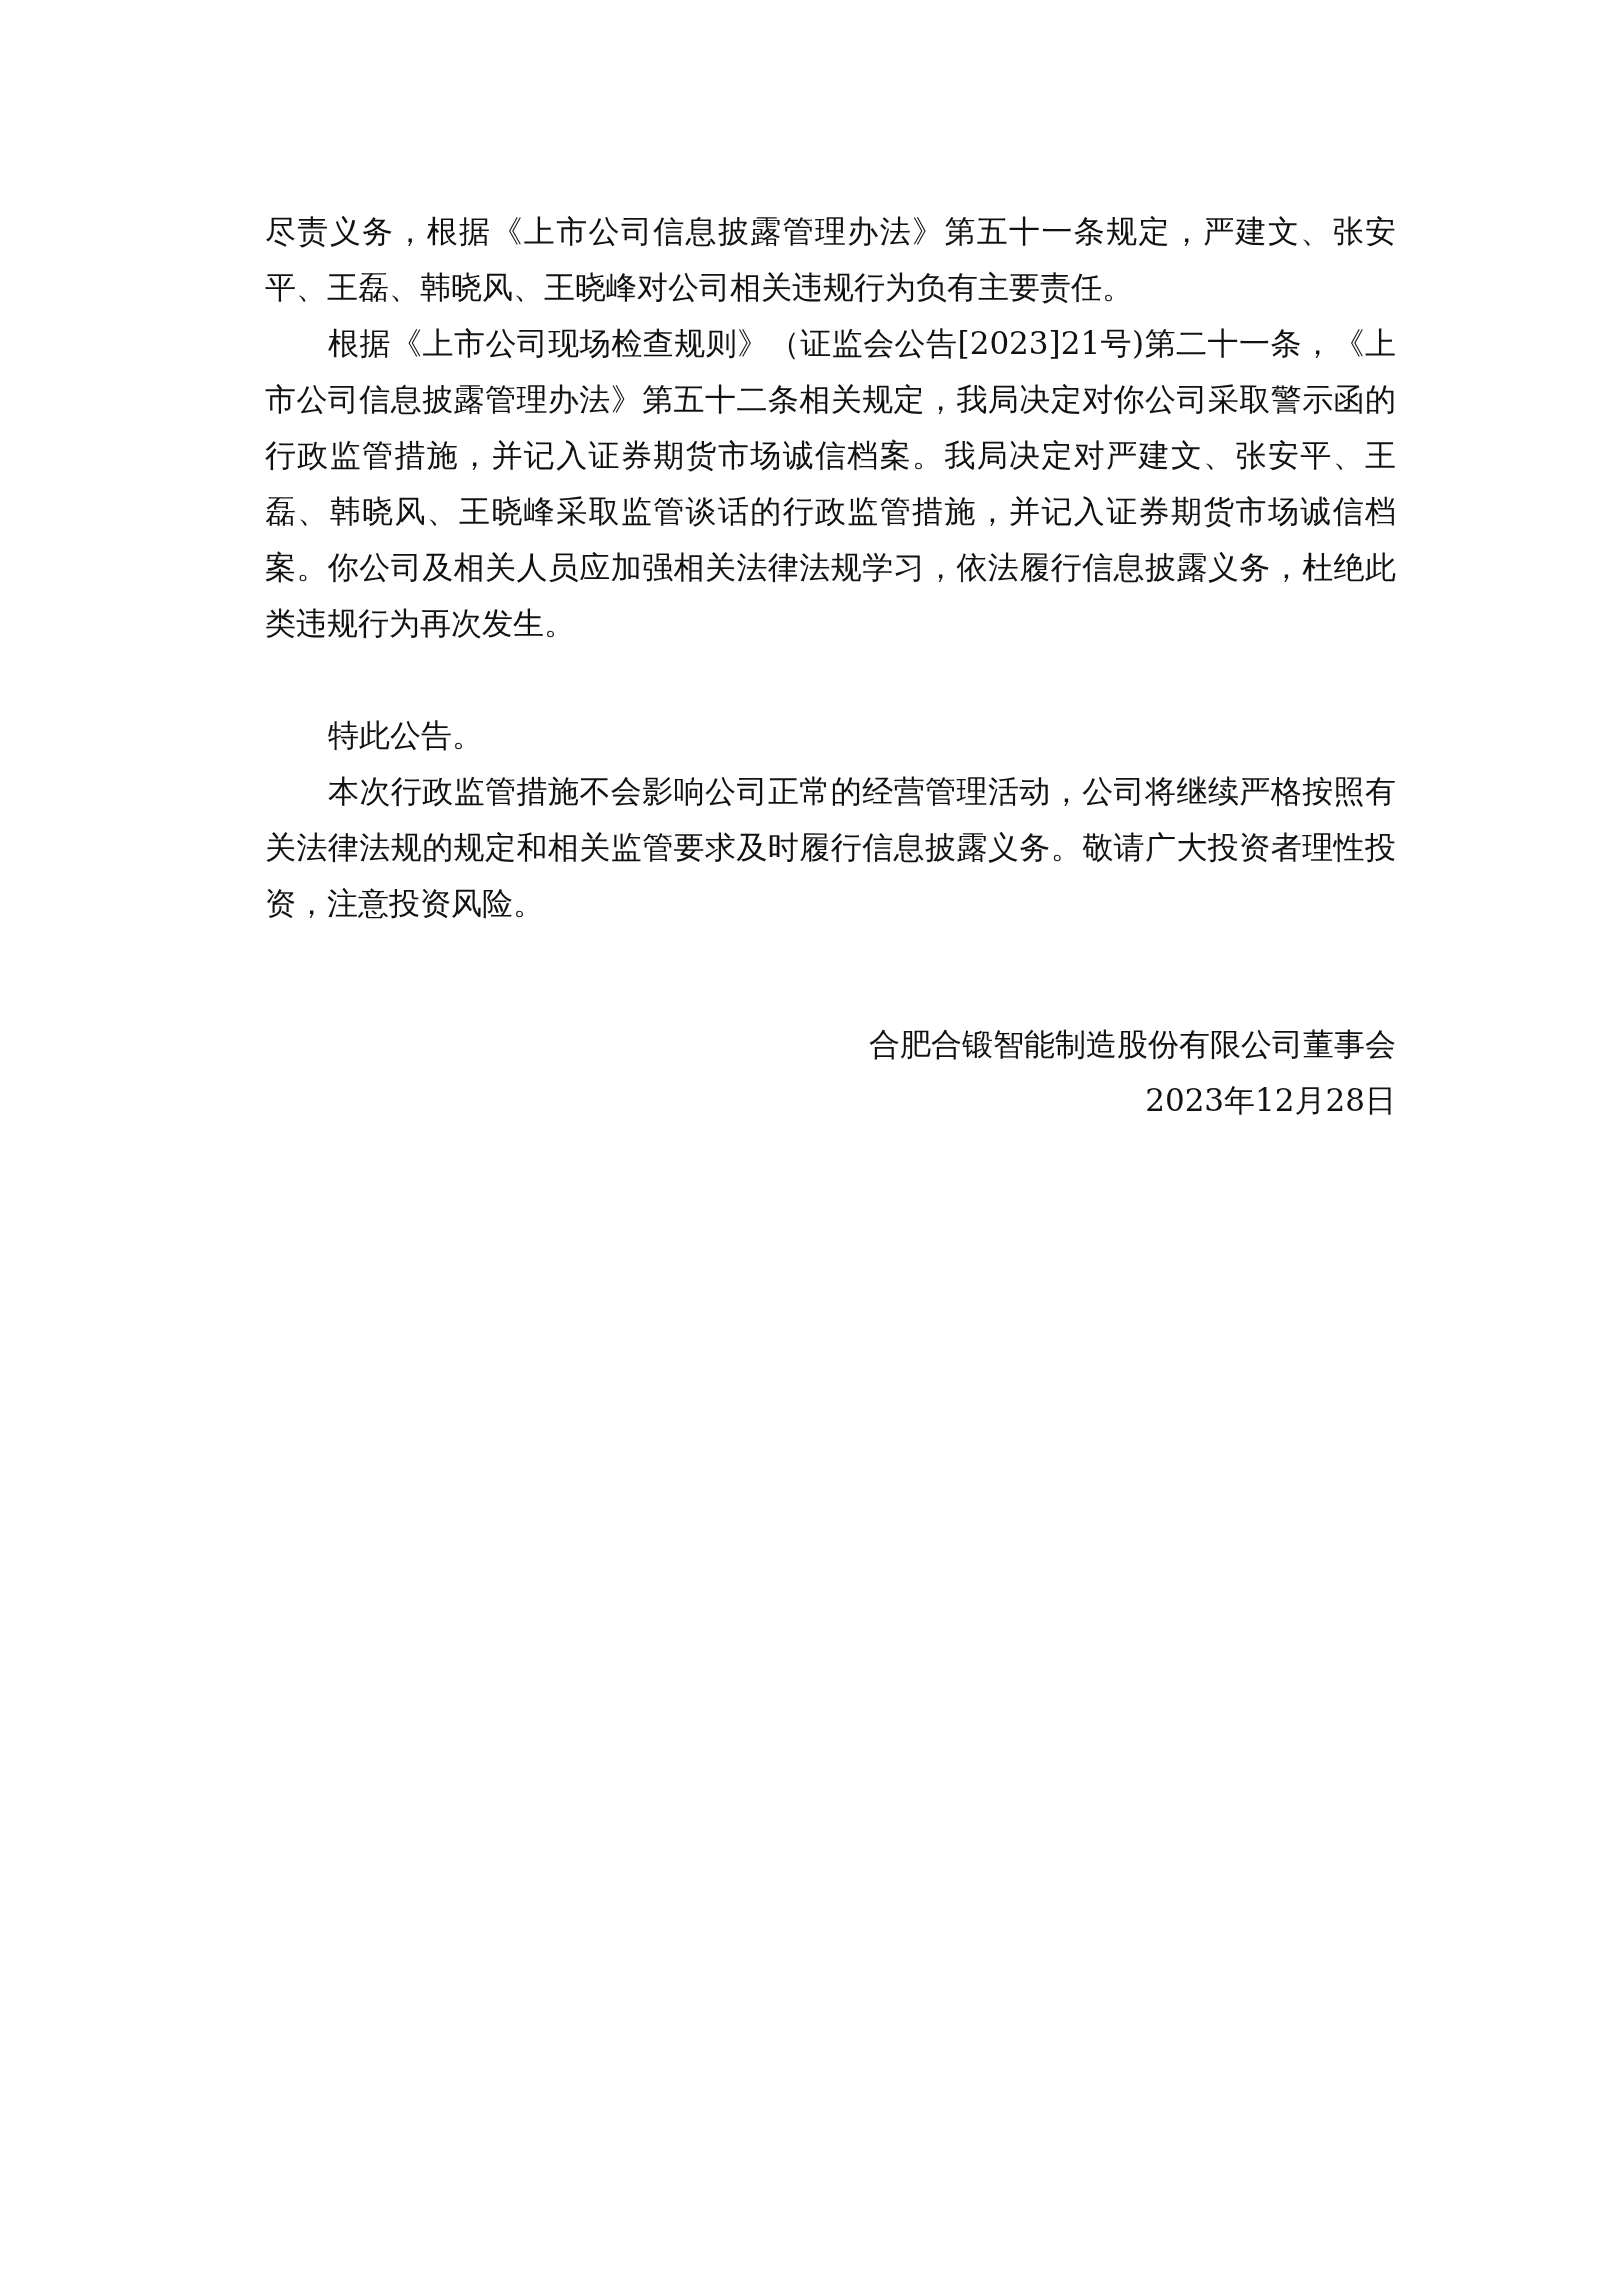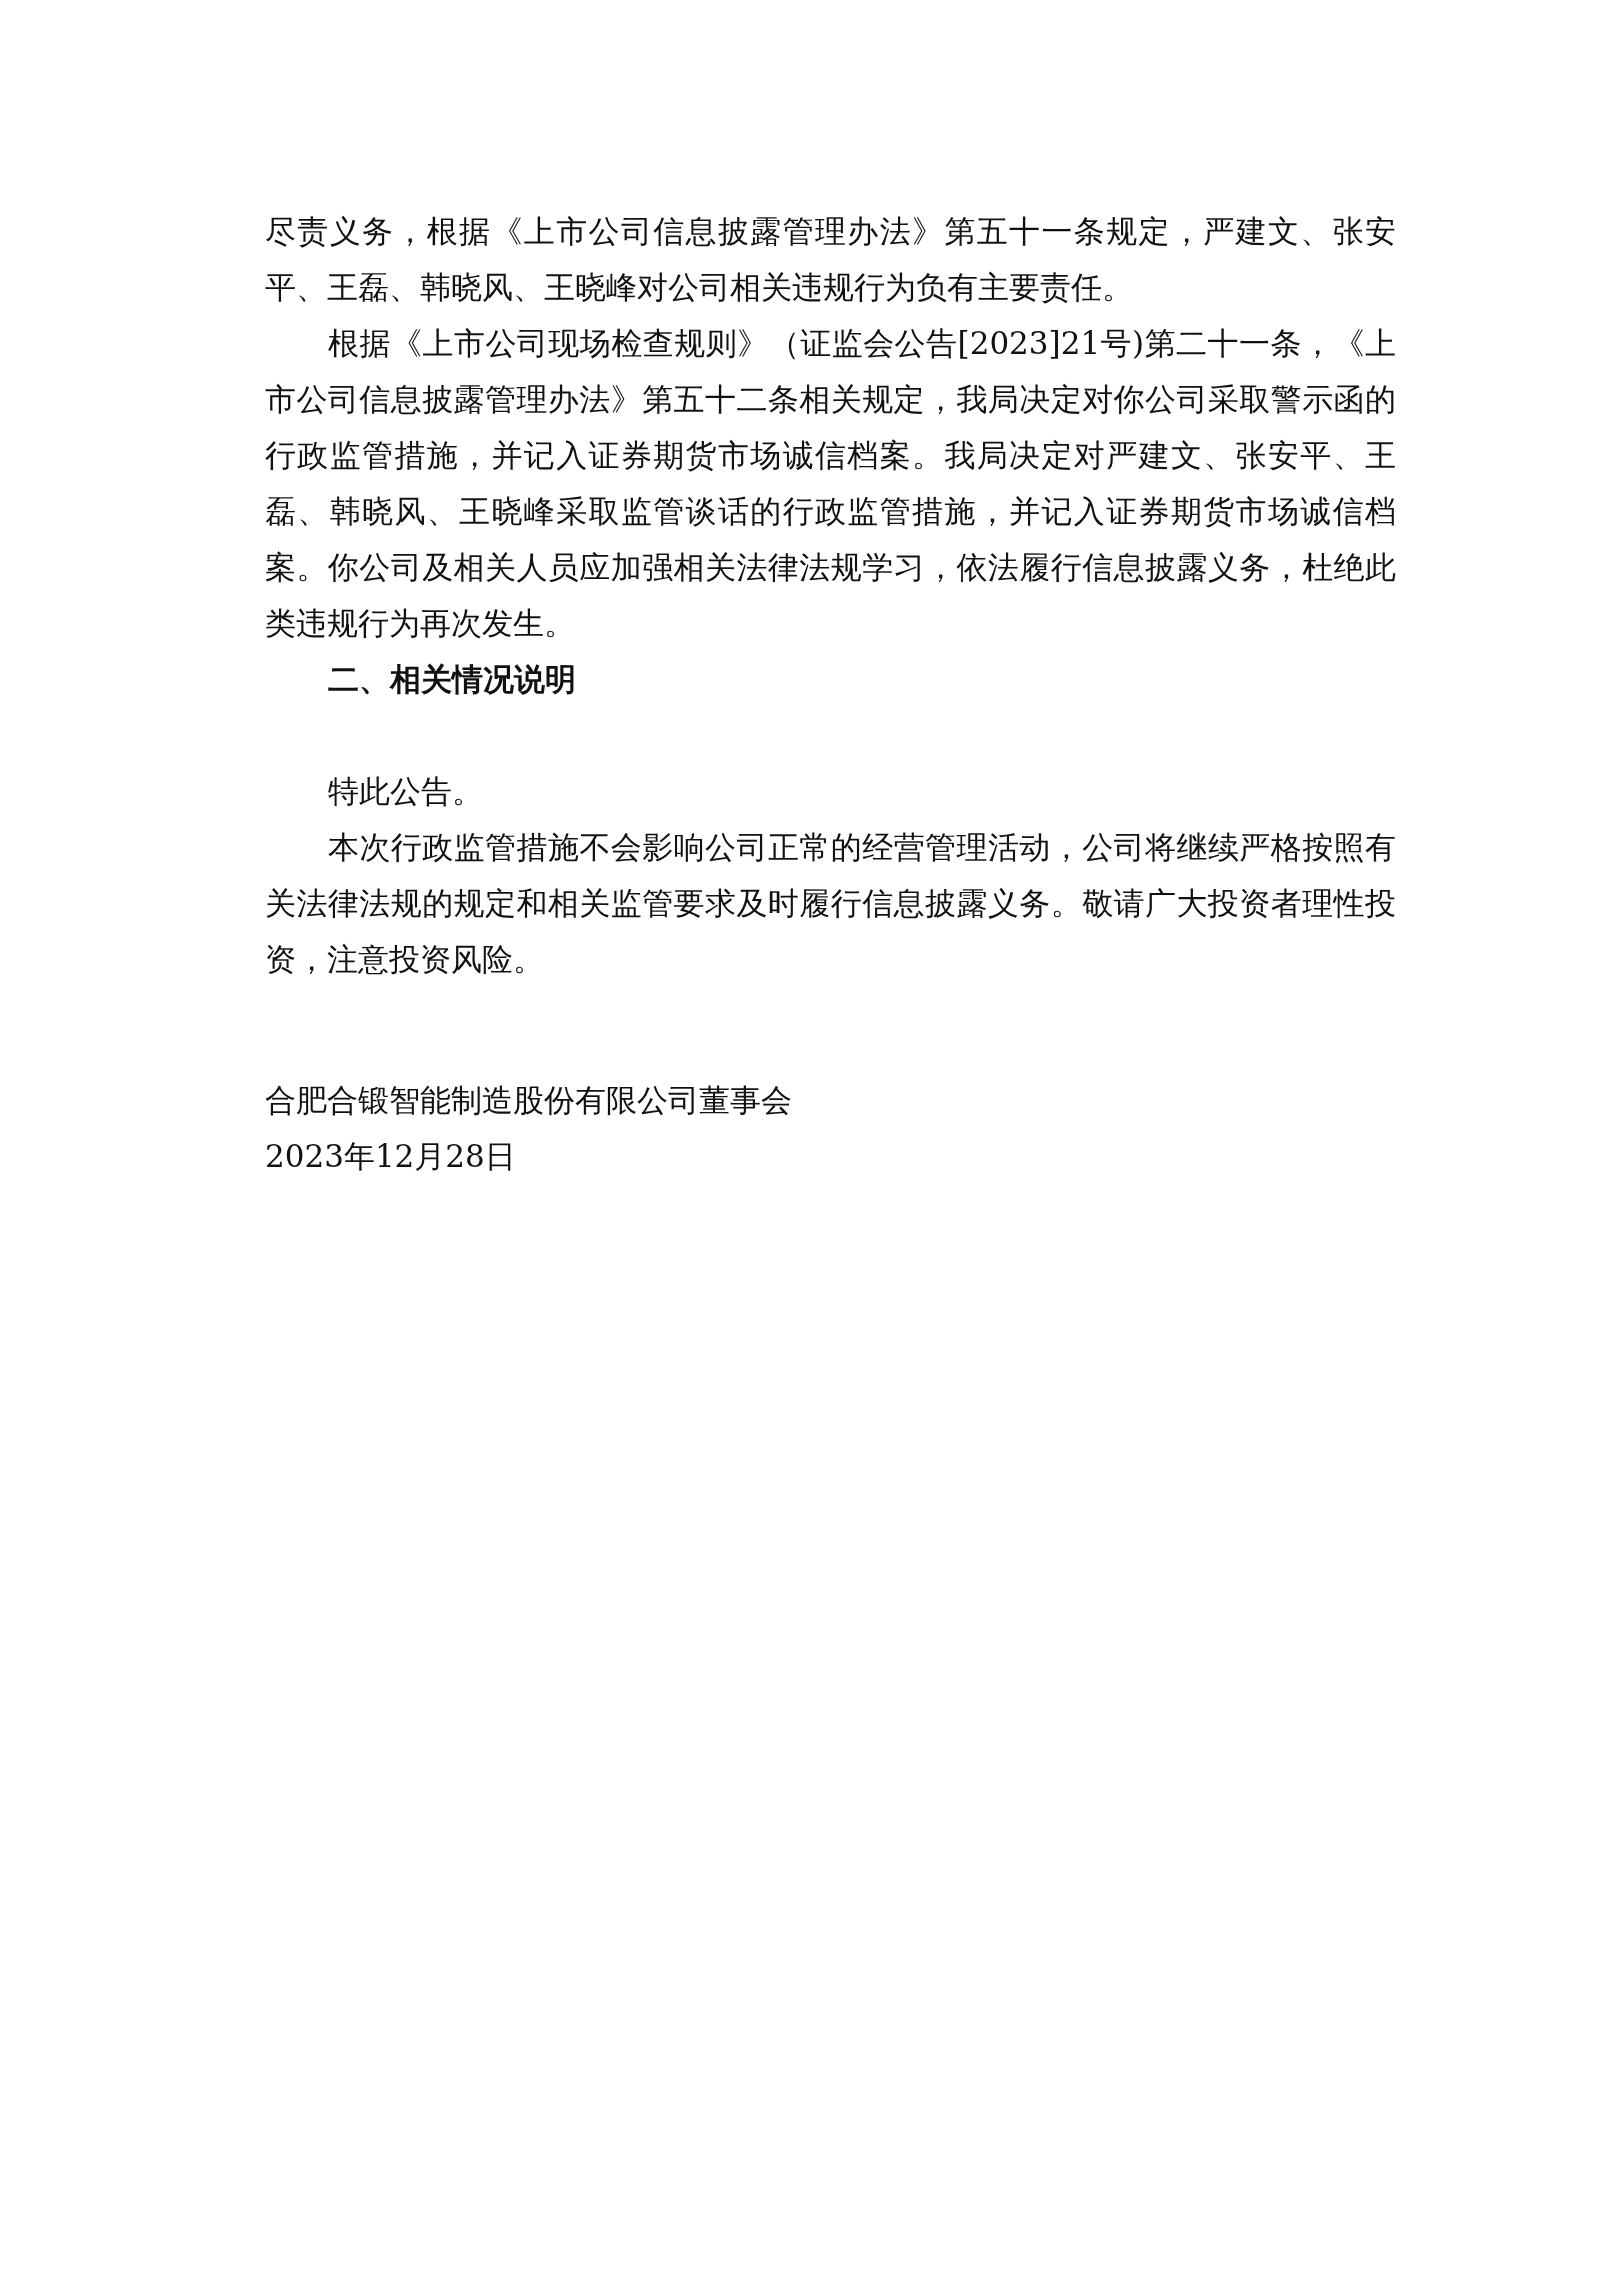--- a/index.html
+++ b/index.html
@@ -34,39 +34,38 @@
     .indent {
       text-indent: 63px;
     }
     .heading {
       font-weight: bold;
     }
     .closing {
       margin-top: 56px;
     }
     .sign {
-      text-align: left;
+      text-align: right;
       font-size: 31px;
       line-height: 56px;
       margin: 0;
     }
     .sign-block {
       margin-top: 85px;
     }
   </style>
 </head>
 <body>
 
 <div class="page">
 
   <p class="para">尽责义务，根据《上市公司信息披露管理办法》第五十一条规定，严建文、张安平、王磊、韩晓风、王晓峰对公司相关违规行为负有主要责任。</p>
 
   <p class="para indent">根据《上市公司现场检查规则》（证监会公告[2023]21号)第二十一条，《上市公司信息披露管理办法》第五十二条相关规定，我局决定对你公司采取警示函的行政监管措施，并记入证券期货市场诚信档案。我局决定对严建文、张安平、王磊、韩晓风、王晓峰采取监管谈话的行政监管措施，并记入证券期货市场诚信档案。你公司及相关人员应加强相关法律法规学习，依法履行信息披露义务，杜绝此类违规行为再次发生。</p>
 
-  <p class="para indent heading">二、相关情况说明</p>
 
 
   <p class="para indent closing">特此公告。</p>
 
   <p class="para indent">本次行政监管措施不会影响公司正常的经营管理活动，公司将继续严格按照有关法律法规的规定和相关监管要求及时履行信息披露义务。敬请广大投资者理性投资，注意投资风险。</p>
 
   <div class="sign-block">
     <p class="sign">合肥合锻智能制造股份有限公司董事会</p>
     <p class="sign">2023年12月28日</p>
   </div>

